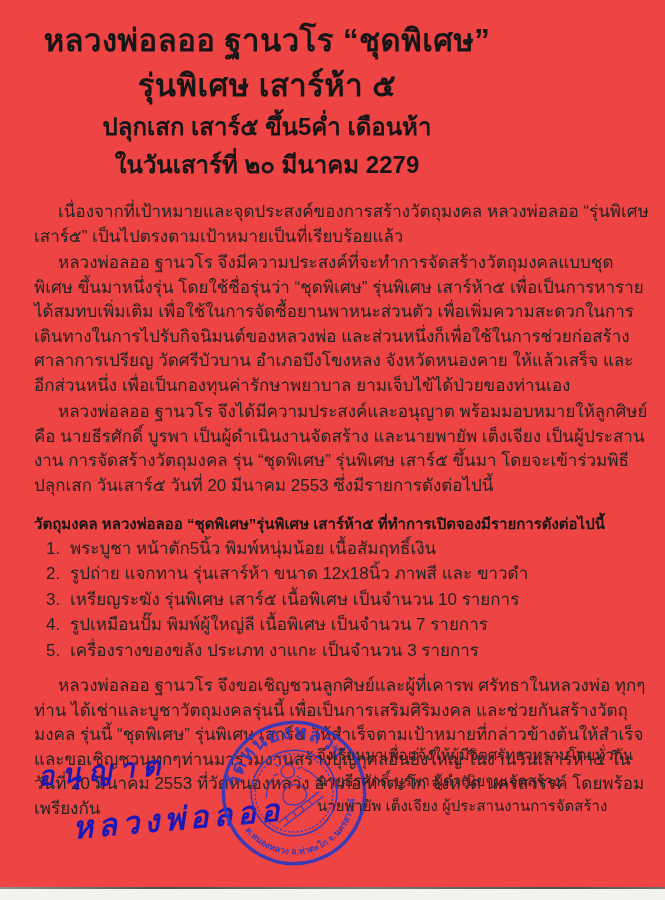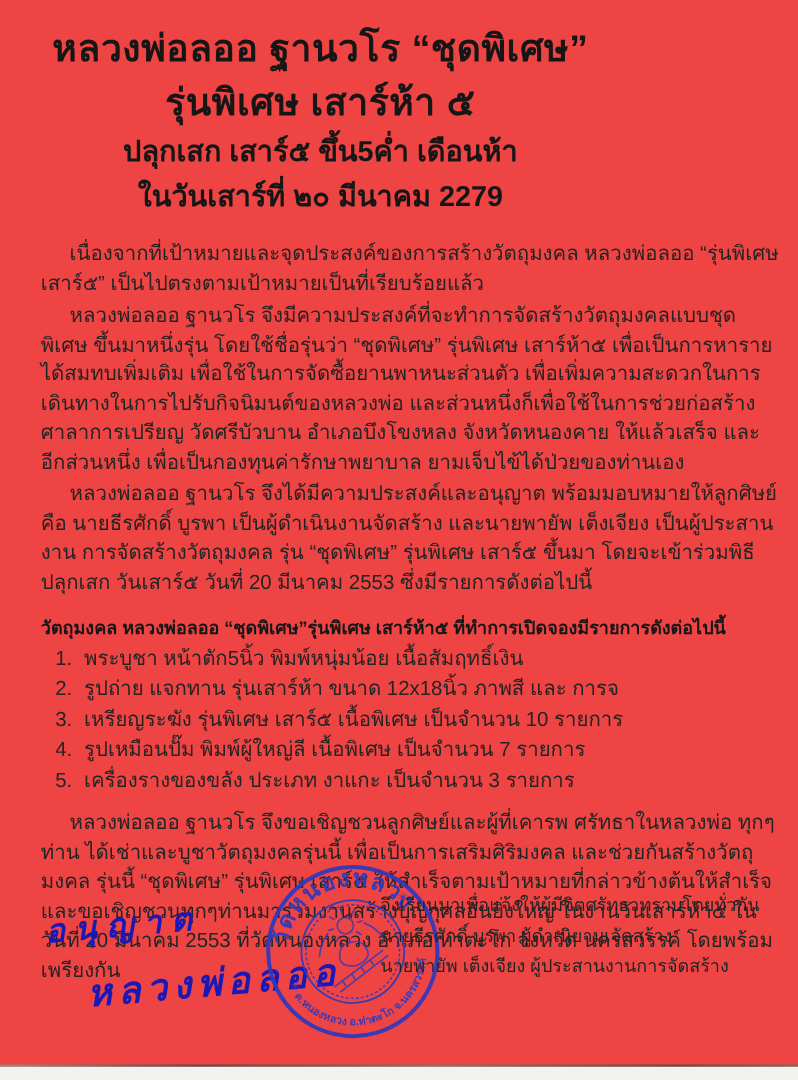--- a/index.html
+++ b/index.html
@@ -67,21 +67,21 @@
 
     <h3 class="list-heading">วัตถุมงคล หลวงพ่อลออ “ชุดพิเศษ”รุ่นพิเศษ เสาร์ห้า๕ ที่ทำการเปิดจองมีรายการดังต่อไปนี้</h3>
 
     <ol class="item-list">
       <li>
         <span class="item-no">1.</span>
         <span class="item-text">พระบูชา หน้าตัก5นิ้ว พิมพ์หนุ่มน้อย เนื้อสัมฤทธิ์เงิน</span>
       </li>
       <li>
         <span class="item-no">2.</span>
-        <span class="item-text">รูปถ่าย แจกทาน รุ่นเสาร์ห้า ขนาด 12x18นิ้ว ภาพสี และ การจ</span>
+        <span class="item-text">รูปถ่าย แจกทาน รุ่นเสาร์ห้า ขนาด 12x18นิ้ว ภาพสี และ ขาวดำ</span>
       </li>
       <li>
         <span class="item-no">3.</span>
         <span class="item-text">เหรียญระฆัง รุ่นพิเศษ เสาร์๕ เนื้อพิเศษ เป็นจำนวน 10 รายการ</span>
       </li>
       <li>
         <span class="item-no">4.</span>
         <span class="item-text">รูปเหมือนปั๊ม พิมพ์ผู้ใหญ่ลี เนื้อพิเศษ เป็นจำนวน 7 รายการ</span>
       </li>
       <li>

